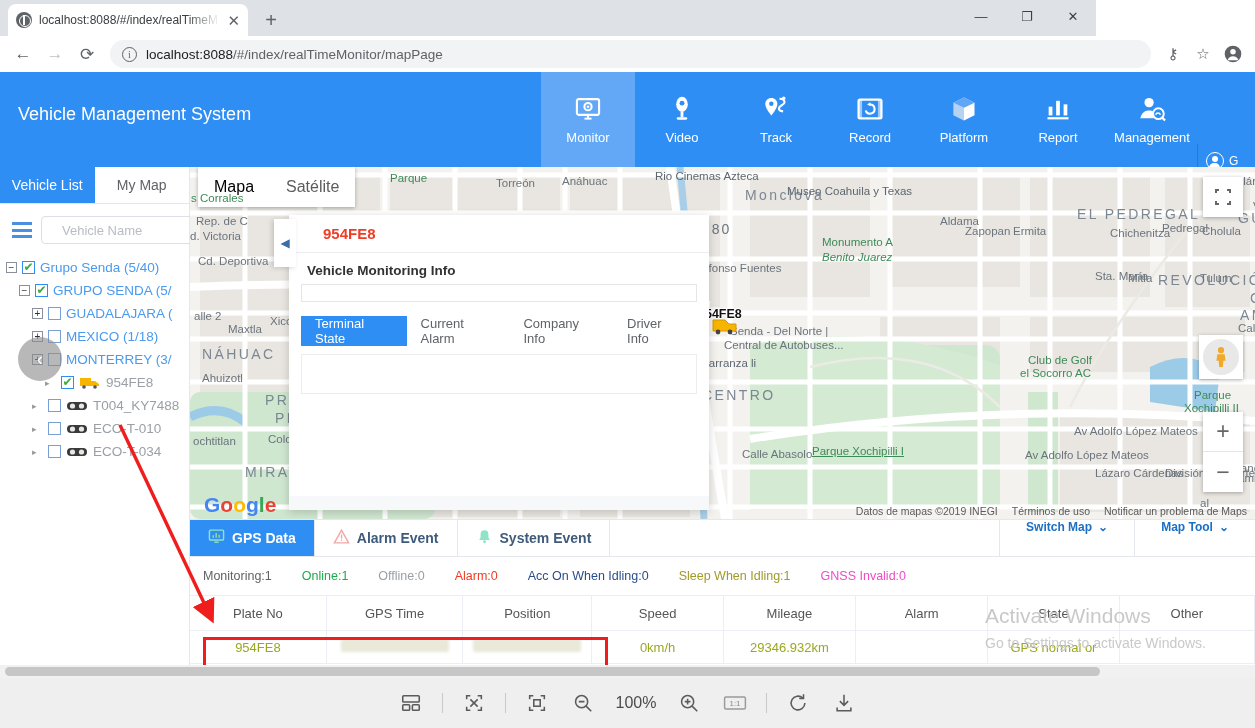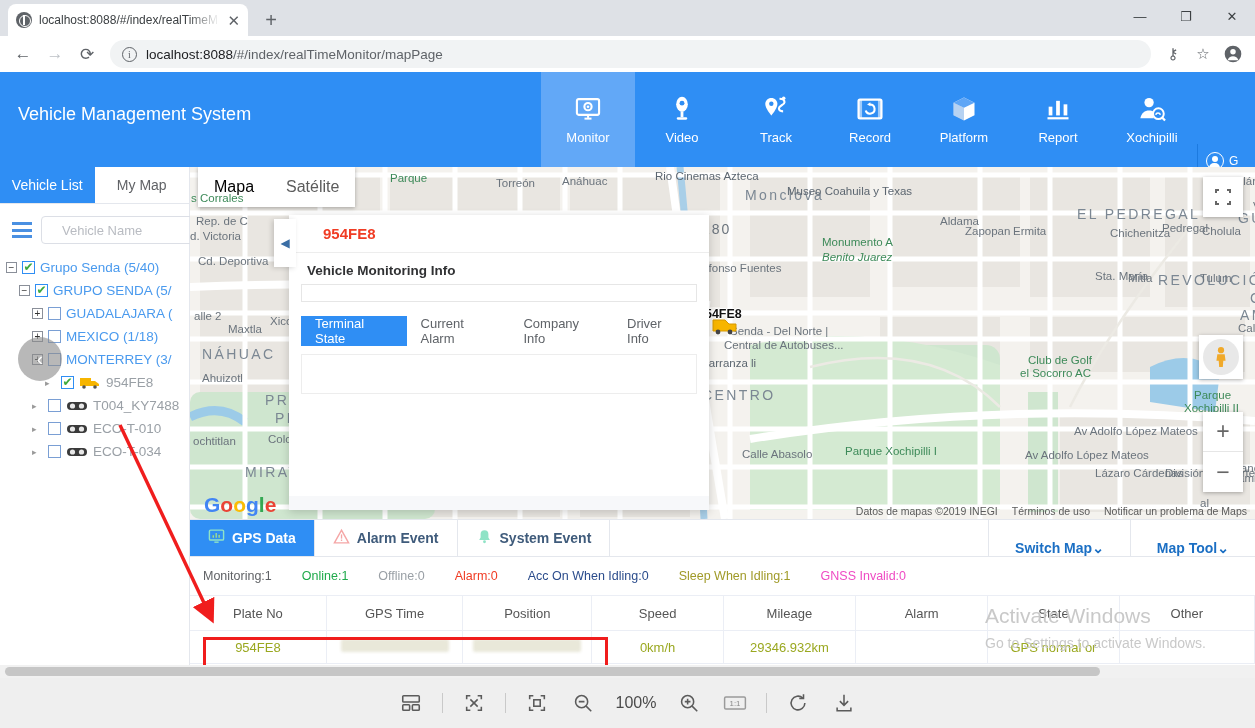--- a/index.html
+++ b/index.html
@@ -5,21 +5,21 @@
   * { box-sizing: border-box; margin: 0; padding: 0; }
   html, body {
     width: 1255px; height: 728px;
     font-family: "Liberation Sans", sans-serif;
     overflow: hidden; background: #fff;
   }
   #app { position: relative; width: 1255px; height: 728px; }
 
   
   .chrome-tabstrip {
-    position: absolute; left: 0; top: 0; width: 1255px; height: 36px;
+    position: absolute; left: 0; top: 0; width: 1096px; height: 36px;
     background: #dee1e6;
   }
   .tab {
     position: absolute; left: 8px; top: 4px; width: 240px; height: 32px;
     background: #fff; border-radius: 8px 8px 0 0;
     display: flex; align-items: center; padding: 0 8px; gap: 7px;
   }
   .tab-favicon {
     width: 16px; height: 16px; border-radius: 50%;
     background: #5f6368; flex: 0 0 auto; position: relative;
@@ -248,21 +248,21 @@
     border-top: 1px solid #e4e7ed;
   }
   .btabs { display:flex; height: 37px; border-bottom: 1px solid #e4e7ed; }
   .btab {
     display:flex; align-items:center; gap: 7px; padding: 0 18px; font-size: 14px;
     font-weight:bold; color:#3f5b7b; border-right: 1px solid #e4e7ed; cursor:pointer;
   }
   .btab.active { background:#2f8ef4; color:#fff; }
   .btab-spacer { flex: 1 1 auto; border-right: 1px solid #e4e7ed; }
   .bmenu {
-    display:flex; align-items:flex-end; padding: 0 26px; font-size: 14px;
+    display:flex; align-items:flex-start; gap: 6px; padding: 0 26px; font-size: 12px;
     font-weight:bold; color:#1b6fc4; border-right: 1px solid #e4e7ed; cursor:pointer;
   }
   .bmenu:last-child { border-right: 0; }
   .stats { height: 38px; display:flex; align-items:center; font-size: 12.5px; padding-left: 13px; }
   .stat { margin-right: 30px; white-space: nowrap; }
 
   .dtable { width: 1065px; font-size: 13px; border-collapse: collapse; table-layout: fixed; }
   .dtable th {
     height: 35px; font-weight: normal; color:#555; border: 1px solid #ebeef5;
     border-left: 0; border-right: 1px solid #ebeef5; background:#fff;
@@ -418,21 +418,21 @@
       <div class="nav-item">
         <span class="nav-ico">
           <svg viewBox="0 0 24 24">
               <circle cx="9.5" cy="6.5" r="4"></circle>
               <path d="M2 20c.8-4.6 3.8-6.8 7.5-6.8 1.5 0 2.9.35 4 1.05V20z"></path>
               <circle cx="17.5" cy="16" r="4.6" fill="none" stroke="#fff" stroke-width="1.7"></circle>
               <path d="M20.8 19.4l2.4 2.4" stroke="#fff" stroke-width="1.9"></path>
               <path d="M15.2 17c.6-2.1 3.2-2.1 4 0" fill="none" stroke="#fff" stroke-width="1.4"></path>
             </svg>
         </span>
-        <span class="lbl">Xochipilli</span>
+        <span class="lbl">Management</span>
       </div>
     </div>
 
     <div class="user-pop">
       <div class="user-row">
         <span class="user-ava"></span>
         <span class="user-name">G</span>
       </div>
       <div class="pwd-box">Pa</div>
       <div class="sogou"></div>
@@ -619,21 +619,21 @@
         <div class="poi road" style="left: 540px; top: 158px;">Senda - Del Norte |</div>
         <div class="poi road" style="left: 534px; top: 172px;">Central de Autobuses...</div>
         <div class="poi " style="left: 492px; top: 190px;">pel Carranza li</div>
         <div class="poi park" style="left: 838px; top: 187px;">Club de Golf</div>
         <div class="poi park" style="left: 830px; top: 200px;">el Socorro AC</div>
         <div class="poi big" style="left: 512px; top: 220px;">CENTRO</div>
         <div class="poi park" style="left: 1004px; top: 222px;">Parque</div>
         <div class="poi park" style="left: 994px; top: 235px;">Xochipilli II</div>
         <div class="poi road" style="left: 884px; top: 258px;">Av Adolfo López Mateos</div>
         <div class="poi road" style="left: 552px; top: 281px;">Calle Abasolo</div>
-        <div class="poi park" style="left: 655px; top: 278px;">Parque Xochipilli I</div>
+        <div class="poi park" style="left: 622px; top: 278px; text-decoration: underline;">Parque Xochipilli I</div>
         <div class="poi road" style="left: 835px; top: 282px;">Av Adolfo López Mateos</div>
         <div class="poi road" style="left: 905px; top: 300px;">Lázaro Cárdenas</div>
         <div class="poi road" style="left: 975px; top: 300px;">División del Norte</div>
         <div class="poi road" style="left: 1040px; top: 295px;">Francisco Villa</div>
         <div class="poi road" style="left: 1020px; top: 305px;">El Chamizal</div>
         <div class="poi big" style="left: 12px; top: 179px;">NÁHUAC</div>
         <div class="poi big" style="left: 75px; top: 225px;">PROI</div>
         <div class="poi big" style="left: 85px; top: 243px;">PRI</div>
         <div class="poi big" style="left: 55px; top: 297px;">MIRAV</div>
         <div class="poi road" style="left: 38px; top: 156px;">Maxtla</div>

